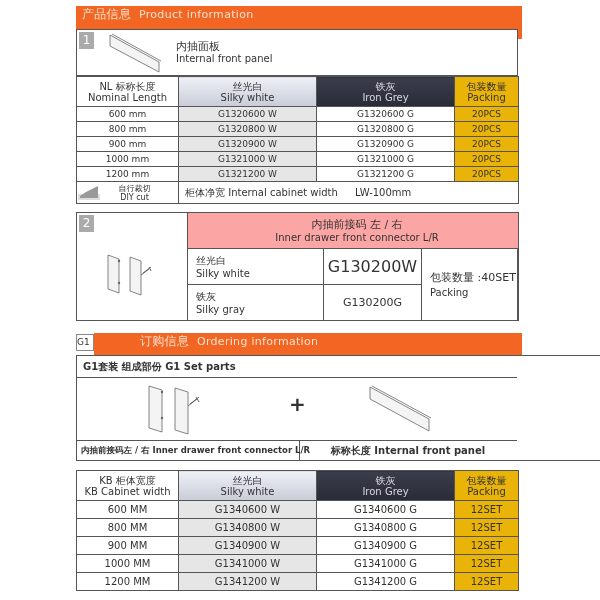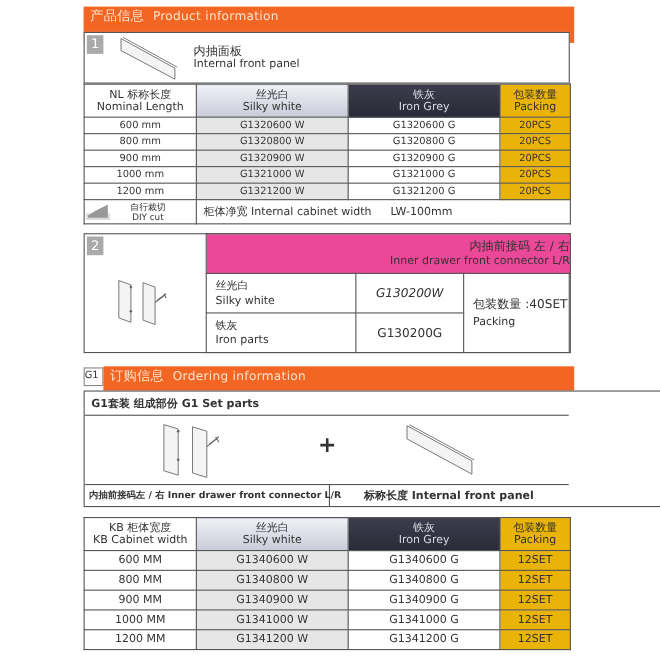--- a/index.html
+++ b/index.html
@@ -109,47 +109,47 @@
   </svg>
 </div>
 <table style="left:187px;top:212px;width:331px;font-size:10px;">
   <colgroup>
       <col style="width:136px">
       <col style="width:98px">
       <col style="width:97px">
     </colgroup>
   <tbody>
       <tr style="height:36px;">
-    <td colspan="3" style="background:#ec4899;text-align:right;padding-left:8px;line-height:13px;">
+    <td colspan="3" style="background:#fca5a5;text-align:center;padding-left:8px;line-height:13px;">
       <span style="font-size:11px;">内抽前接码  左 / 右</span><br>
       <span>Inner drawer front connector L/R</span>
     </td>
   </tr>
   <tr style="height:36px;">
     <td style="text-align:left;padding-left:8px;line-height:13px;">
       <span>丝光白</span><br><span>Silky white</span>
     </td>
-    <td style="font-size:11px;font-style:italic;">G130200W</td>
+    <td style="font-size:16px;">G130200W</td>
     <td rowspan="2" style="text-align:left;padding-left:8px;line-height:15px;">
       <span style="font-size:11px;">包装数量 :40SET</span><br>
       <span>Packing</span>
     </td>
   </tr>
   <tr style="height:36px;">
     <td style="text-align:left;padding-left:8px;line-height:13px;">
-      <span>铁灰</span><br><span>Iron parts</span>
+      <span>铁灰</span><br><span>Silky gray</span>
     </td>
     <td style="font-size:11px;">G130200G</td>
   </tr>
 </tbody>
   </table>
 
 <div class="abs" style="left:76px;top:334px;width:16px;height:15px;line-height:15px;font-size:9px;border:1px solid #888;background:#fff;color:#333;">G1</div>
 <div class="abs bar" style="left:94px;top:333px;width:422px;">
-  <span style="font-size:12px;">订购信息</span>
+  <span style="font-size:12px;margin-left:40px;">订购信息</span>
   <span style="margin-left:4px;">Ordering information</span>
 </div>
 
 <div class="abs box" style="left:76px;top:355px;width:534px;height:106px;font-weight:bold;">
   <div class="abs" style="left:6px;top:4px;font-size:10px;">G1套装  组成部份   G1 Set parts</div>
   <div class="abs" style="left:0;top:21px;width:440px;border-top:1px solid #555;"></div>
   <svg class="abs" style="left:70px;top:28px;" width="70" height="52" viewBox="0 0 70 52">
     <polygon points="2,2 15,6 15,48 2,44" fill="#f4f4f4" stroke="#666" stroke-width="0.8"></polygon>
     <circle cx="15" cy="8" r="1.2" fill="#666"></circle>
       <circle cx="15" cy="34" r="1.2" fill="#666"></circle>

